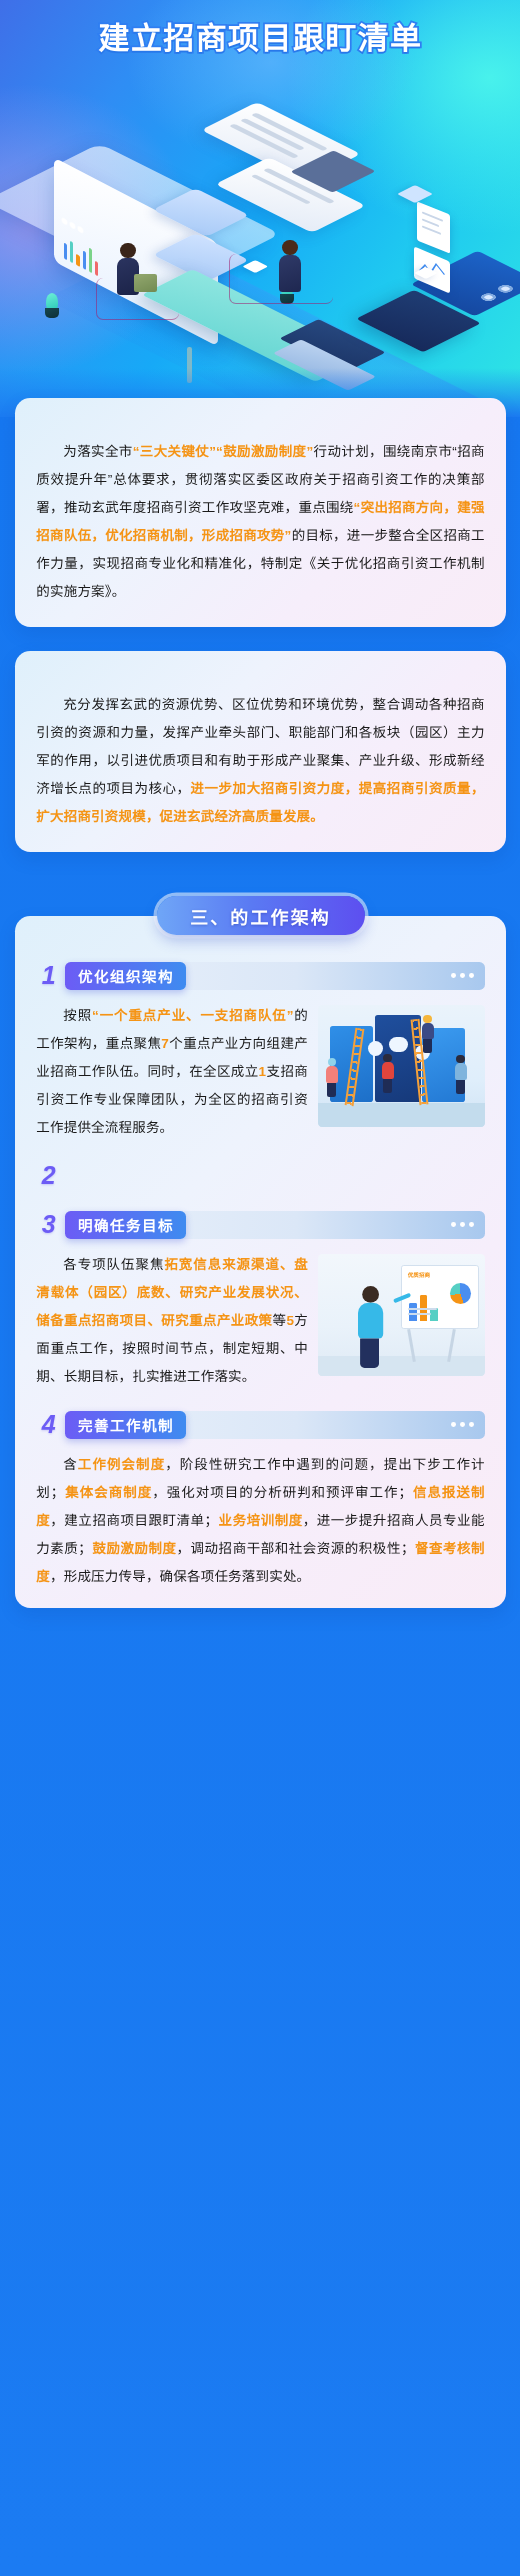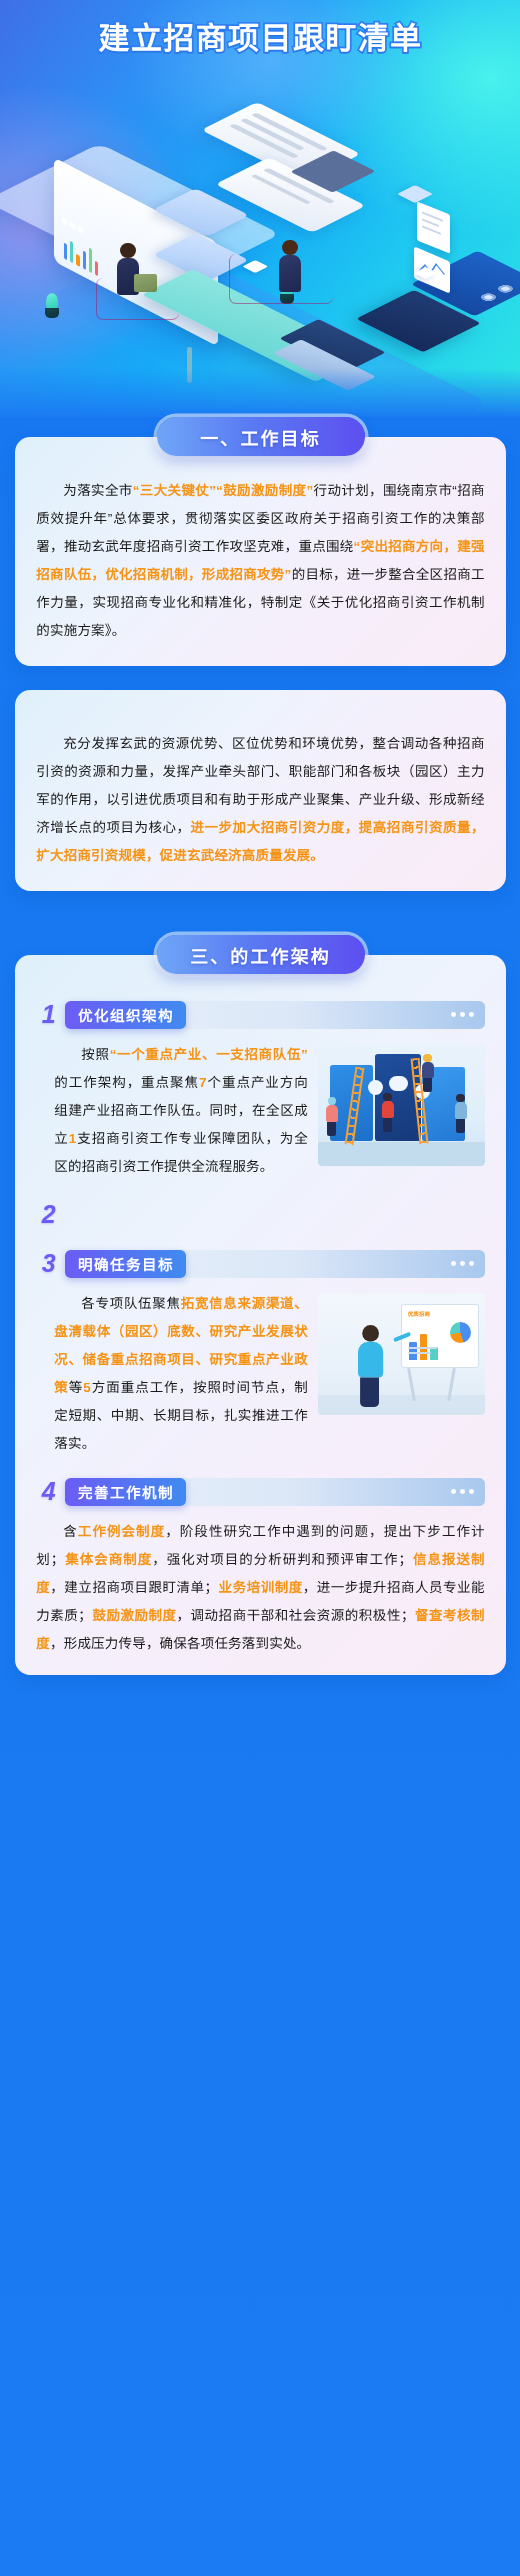--- a/index.html
+++ b/index.html
@@ -132,21 +132,21 @@
             background:linear-gradient(90deg,#e9f1fb 0%,#dbe7f7 55%,#a8c8ee 100%);
             display:flex; align-items:center; }
   .subtag { height:28px; padding:0 12.5px; border-radius:5.6px; display:flex; align-items:center;
             background:linear-gradient(90deg,#6c5cf5,#3f8bf0);
             color:#fff; font-size:14.6px; font-weight:bold; letter-spacing:1.4px;
             box-shadow:0 2.8px 7px rgba(60,80,220,.3); }
   .ddd { margin-left:auto; margin-right:11px; display:flex; gap:4.2px; }
   .ddd i { width:4.9px; height:4.9px; border-radius:50%; background:#fff; display:block; }
 
   .subbody { margin-top:11px; }
-  .flowrow { overflow:hidden;margin-left:18px; }
+  .flowrow { overflow:hidden; }
   .art { float:right; width:167px; height:122px; margin:2.8px 0 4.2px 9.7px;
          border-radius:4.2px; position:relative; overflow:hidden; }
 
   
   .artA { background:linear-gradient(180deg,#eaf3fb 0%,#dfeefb 62%,#cfe3f4 100%); }
   .pz { position:absolute; border-radius:2.8px; }
   .ladder { position:absolute; width:9px; background:repeating-linear-gradient(
             180deg,#f5a13a 0 2.1px, transparent 2.1px 8.3px); border-left:2.1px solid #f5a13a;
             border-right:2.1px solid #f5a13a; box-sizing:border-box; }
   .fig { position:absolute; }
@@ -263,23 +263,20 @@
       </div>
 
       <div class="wire" style="left:96px;top:160px;width:83px;height:42px;"></div>
       <div class="wire" style="left:229px;top:136px;width:104px;height:50px;"></div>
     </div>
 
     <div class="hero-fade"></div>
   </div>
 
   <div class="sec">
-    <div class="banner">
-      <span>一、工作目标</span>
-    </div>
     <div class="panel">
       <p class="body"><span>为落实全市</span><span class="hl">“三大关键仗”</span><span class="hl">“鼓励激励制度”</span><span>行动计划，围绕南京市“招商质效提升年”总体要求，贯彻落实区委区政府关于招商引资工作的决策部署，推动玄武年度招商引资工作攻坚克难，重点围绕</span><span class="hl">“突出招商方向，建强招商队伍，优化招商机制，形成招商攻势”</span><span>的目标，进一步整合全区招商工作力量，实现招商专业化和精准化，特制定《关于优化招商引资工作机制的实施方案》。</span></p>
     </div>
   </div>
 
   <div style="height:44px"></div>
 
   <div class="sec">
     <div class="panel">
       <p class="body"><span>充分发挥玄武的资源优势、区位优势和环境优势，整合调动各种招商引资的资源和力量，发挥产业牵头部门、职能部门和各板块（园区）主力军的作用，以引进优质项目和有助于形成产业聚集、产业升级、形成新经济增长点的项目为核心，</span><span class="hl">进一步加大招商引资力度，提高招商引资质量，扩大招商引资规模，促进玄武经济高质量发展。</span></p>

